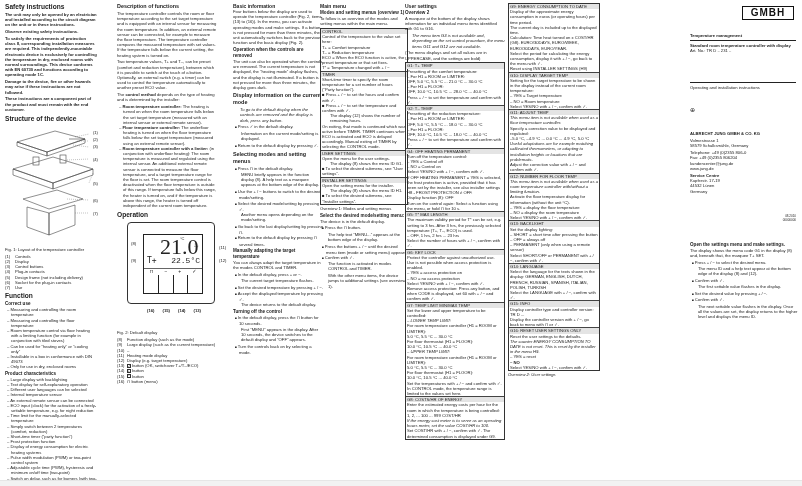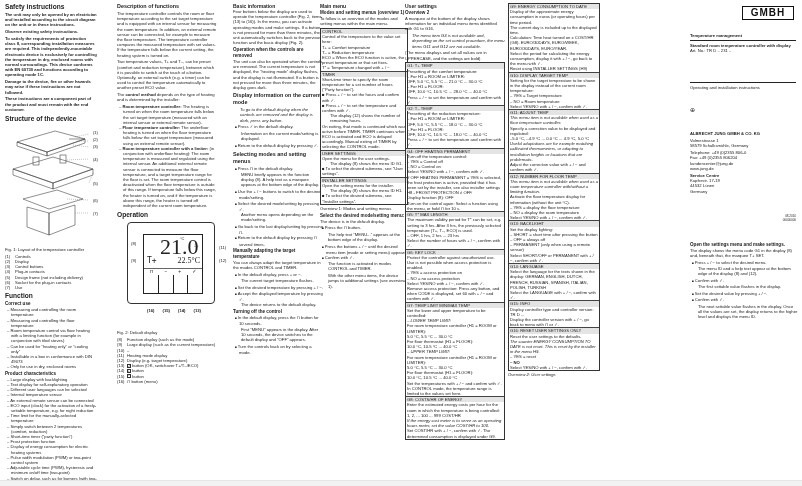--- a/index.html
+++ b/index.html
@@ -133,21 +133,21 @@
       <li><b>Room temperature controller with a limiter:</b><span> (in conjunction with underfloor heating): The room temperature is measured and regulated using the internal sensor. An additional external remote sensor is connected to measure the floor temperature, and a target temperature range for the floor is set. The room temperature control is deactivated when the floor temperature is outside of this range. If temperature falls below this range, the heater is turned on, and if the temperature is above this range, the heater is turned off independent of the current room temperature.</span></li>
     </ul>
     <h1 style="margin-top:3px">Operation</h1>
     <div class="fig2">
       <div style="position:absolute;left:10px;top:2px;width:88px;height:82px;border:0.8px solid #333;border-radius:4px"></div>
       <div style="position:absolute;left:26px;top:14px;width:60px;height:60px;border:0.8px solid #222">
         <span style="position:absolute;left:16px;top:2px;font-family:Liberation Serif, serif;font-size:22px;line-height:20px">21.0</span>
         <span style="position:absolute;left:36px;top:1px;font-size:4px">°C</span>
         <span style="position:absolute;right:3px;top:8px;font-size:6px">♨</span>
         <span style="position:absolute;left:3px;top:23px;font-size:8px;font-family:'DejaVu Sans Mono',monospace">T+</span>
-        <span style="position:absolute;right:2px;top:23px;font-size:8px;font-family:Liberation Serif, serif">22.5°C</span>
+        <span style="position:absolute;right:2px;top:23px;font-size:8px;font-family:Liberation Mono, monospace">22.5°C</span>
         <div style="position:absolute;left:0;right:0;top:33px;height:6px;border-top:1.2px solid #666;display:flex;justify-content:space-around;font-size:5px">
           <span>⊓</span>
           <span>−</span>
           <span>+</span>
           <span>✓</span>
         </div>
         <div style="position:absolute;left:0;right:0;top:40px;bottom:0;display:flex">
           <div style="flex:1;border-right:0.6px solid #222"></div>
           <div style="flex:1;border-right:0.6px solid #222"></div>
           <div style="flex:1;border-right:0.6px solid #222"></div>

